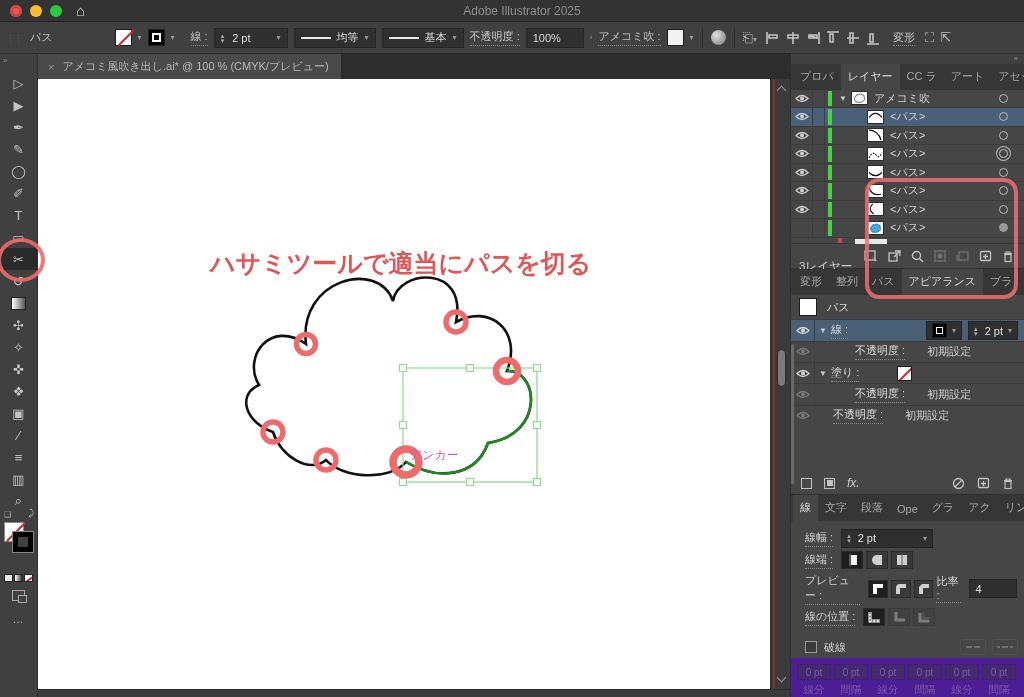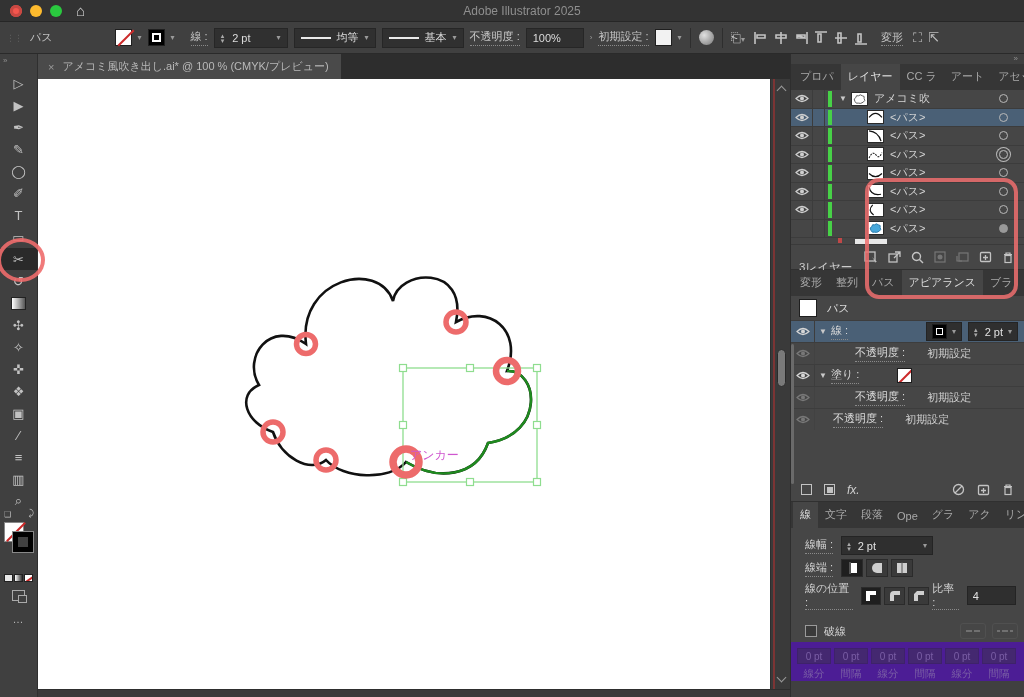--- a/index.html
+++ b/index.html
@@ -190,21 +190,21 @@
   <span class="field">
     <span class="line-sample"></span>
     <span>基本</span>
     <span class="ddv">▾</span>
   </span>
   <span class="cb-label dotted">不透明度 :</span>
   <span class="field" style="width:58px">
     <span>100%</span>
   </span>
   <span class="ddv">›</span>
-  <span class="cb-label dotted">初期設定 :</span>
+  <span class="cb-label dotted">アメコミ吹 :</span>
   <span class="swatch" style="background:#f2f2f2"></span>
   <span class="ddv">▾</span>
   <span class="cb-sep"></span>
   <span class="globe"></span>
   <span class="cb-sep"></span>
   <span class="cb-icon">⎗<span class="ddv">▾</span></span>
   <span id="align-icons" style="display:inline-flex; align-items:center;">
       <span class="align-ic">
         <svg class="ic" width="14" height="14" viewBox="0 0 14 14">
           <path d="M1 1 V13 M3 4 H11 V7 H3 Z" fill="none" stroke="#c3c3c3" stroke-width="1.6"></path>
@@ -362,20 +362,21 @@
 
         <g fill="none" stroke="#ed6b6b">
           <circle cx="268" cy="265" r="9.5" stroke-width="5.5"></circle>
           <circle cx="418" cy="243" r="10" stroke-width="5.5"></circle>
           <circle cx="469" cy="292" r="11" stroke-width="6.5"></circle>
           <circle cx="235" cy="353" r="10" stroke-width="5.5"></circle>
           <circle cx="288" cy="381" r="10" stroke-width="5.5"></circle>
           <circle cx="368" cy="383" r="13" stroke-width="7.5"></circle>
         </g>
       </svg>
+      <div class="annot-instruction">ハサミツールで適当にパスを切る</div>
       <div class="annot-anchor">アンカー</div>
       <div class="vscroll">
         <div class="redline"></div>
         <div class="vchev up"></div>
         <div class="thumb"></div>
         <div class="vchev down"></div>
       </div>
     </div>
     <div class="hscroll"></div>
   </div>
@@ -768,21 +769,21 @@
           </svg>
         </span>
       <span class="capbtn">
           <svg class="ic" width="12" height="12" viewBox="0 0 12 12">
             <rect x="1" y="1" width="10" height="10" fill="#cfcfcf"></rect>
             <line x1="6" y1="0" x2="6" y2="12" stroke="#555" stroke-width="1"></line>
           </svg>
         </span>
     </div>
     <div class="sp-row">
-      <span class="sp-label dotted">線の位置 :</span>
+      <span class="sp-label dotted">プレビュー :</span>
       <span class="capbtn active">
           <svg class="ic" width="12" height="12" viewBox="0 0 12 12">
             <path d="M1 11 V1 H11 V5 H5 V11 Z" fill="#fff"></path>
           </svg>
         </span>
       <span class="capbtn">
           <svg class="ic" width="12" height="12" viewBox="0 0 12 12">
             <path d="M1 11 V5 Q1 1 5 1 H11 V5 H5 V11 Z" fill="#cfcfcf"></path>
           </svg>
         </span>
@@ -790,20 +791,40 @@
           <svg class="ic" width="12" height="12" viewBox="0 0 12 12">
             <path d="M1 11 V4 L4 1 H11 V5 H5 V11 Z" fill="#cfcfcf"></path>
           </svg>
         </span>
       <span style="flex:1"></span>
       <span class="sp-label dotted">比率 :</span>
       <span class="darkbox" style="width:52px">
           <span>4</span>
         </span>
       <span style="width:8px"></span>
+    </div>
+    <div class="sp-row">
+      <span class="sp-label dotted">線の位置 :</span>
+      <span class="capbtn active">
+          <svg class="ic" width="13" height="12" viewBox="0 0 13 12">
+            <path d="M2 1 V10 H12" fill="none" stroke="#fff" stroke-width="3"></path>
+            <path d="M2 1 V10 H12" fill="none" stroke="#1f1f1f" stroke-width="1" stroke-dasharray="2 1.5"></path>
+          </svg>
+        </span>
+      <span class="capbtn dim">
+          <svg class="ic" width="13" height="12" viewBox="0 0 13 12">
+            <path d="M3 1 V9 H12" fill="none" stroke="#cfcfcf" stroke-width="3"></path>
+          </svg>
+        </span>
+      <span class="capbtn dim">
+          <svg class="ic" width="13" height="12" viewBox="0 0 13 12">
+            <path d="M2 2 V10 H11" fill="none" stroke="#cfcfcf" stroke-width="3"></path>
+            <path d="M5 1 V7 H12" fill="none" stroke="#7a7a7a" stroke-width="1.4"></path>
+          </svg>
+        </span>
     </div>
     <div style="height:8px;background:#464646"></div>
     <div class="sp-row">
       <span class="checkbox"></span>
       <span class="sp-label">破線</span>
       <span style="flex:1"></span>
       <span class="dashbtn">
           <i></i>
           <i></i>
         </span>

